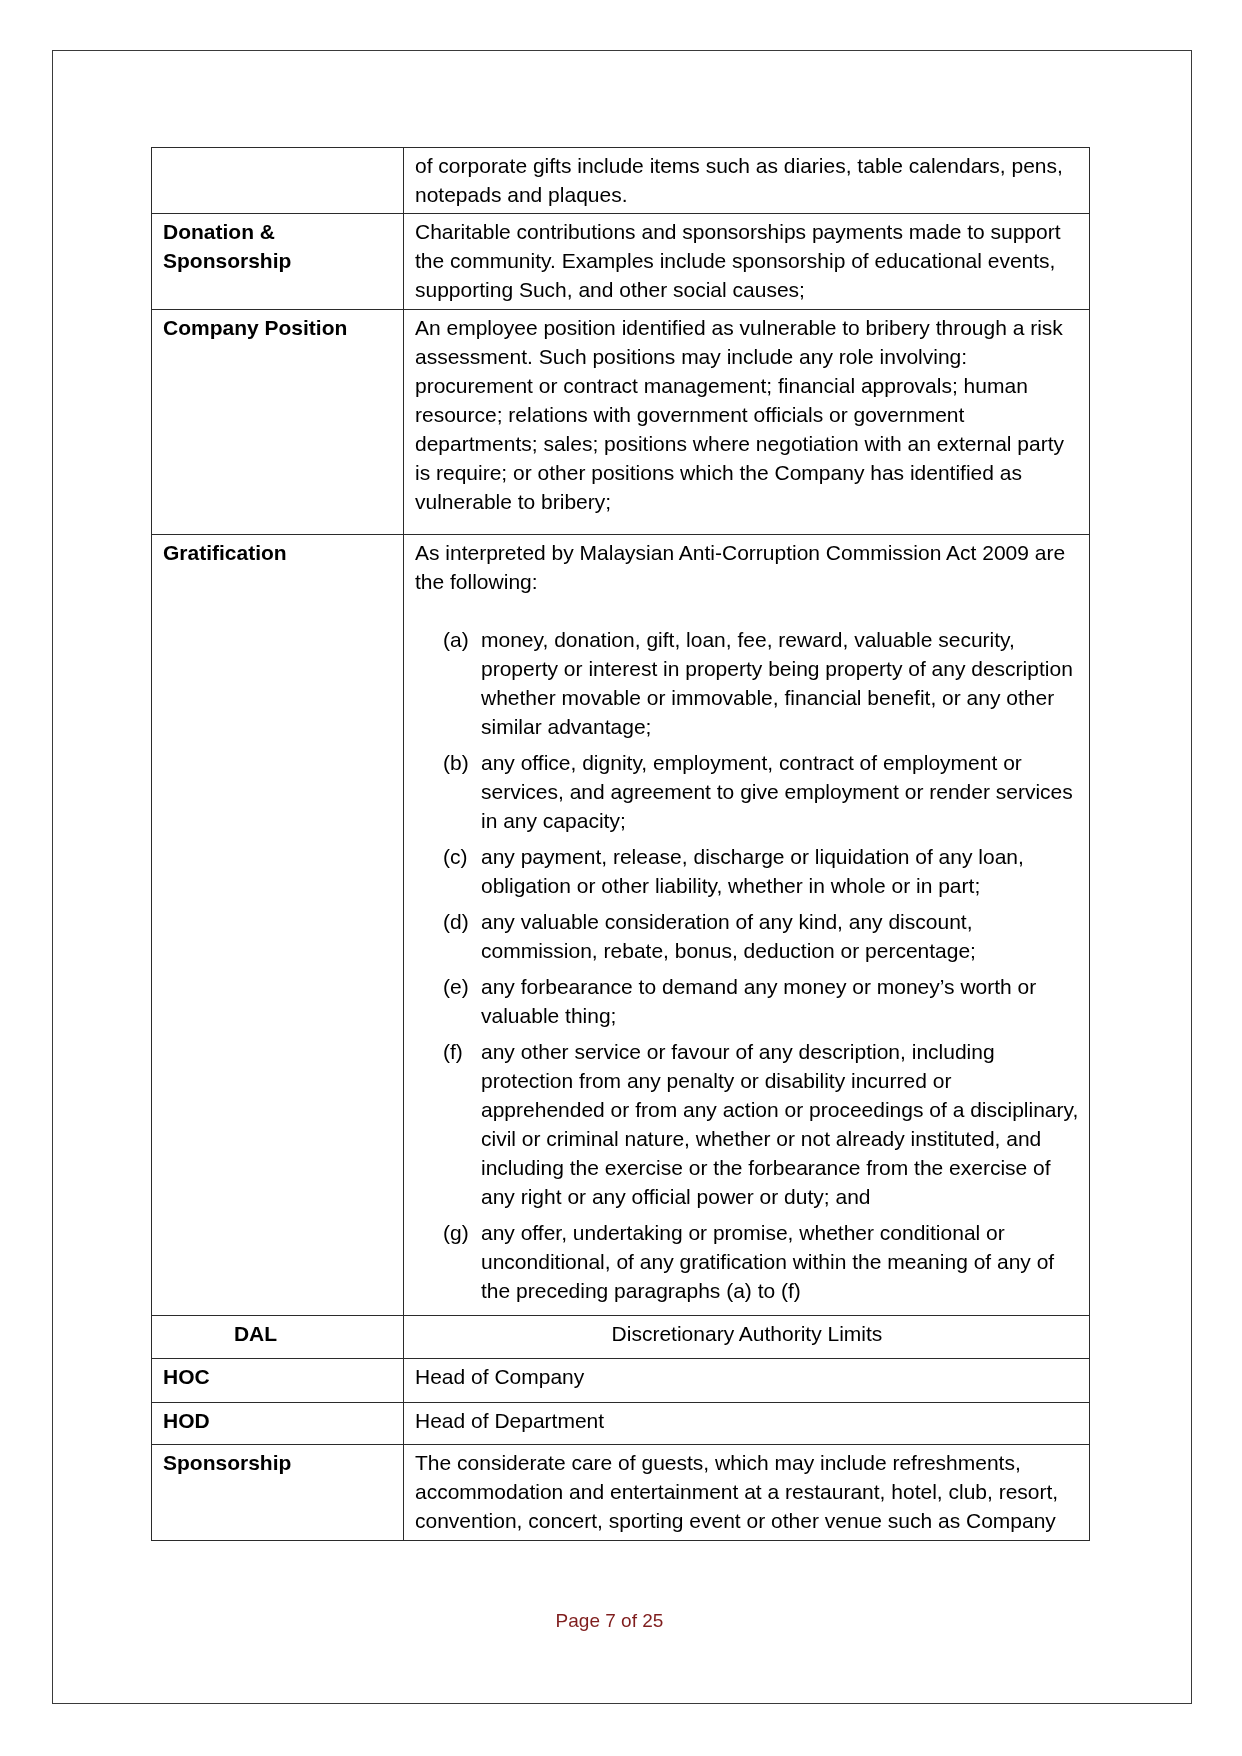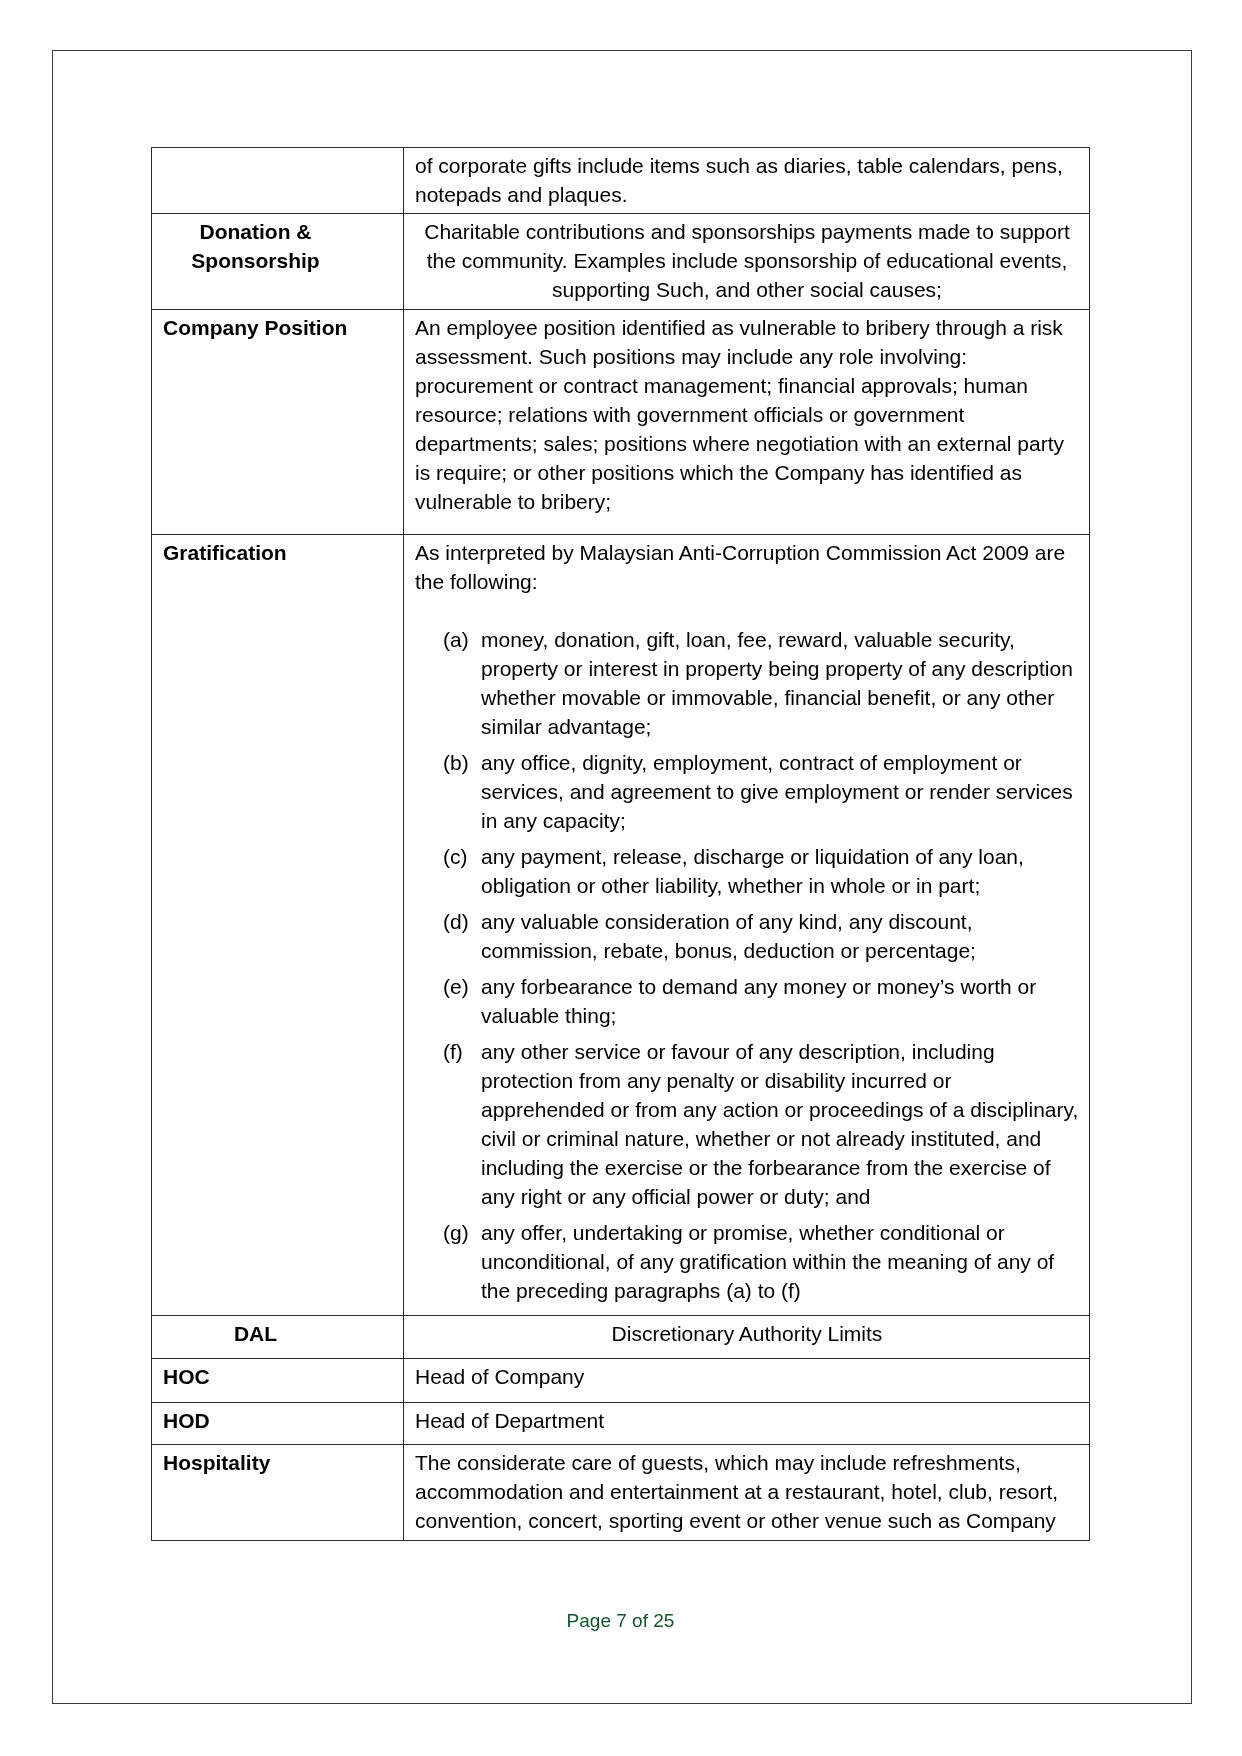--- a/index.html
+++ b/index.html
@@ -40,21 +40,21 @@
     line-height: 29px;
     word-wrap: break-word;
   }
   .definitions-table td.term-cell {
     width: 252px;
     font-weight: bold;
     padding-right: 55px;
     box-sizing: border-box;
   }
   tr.r1 { height: 66px; }
-  tr.r2 { height: 96px; text-align: center; }
+  tr.r2 { height: 96px; }
   tr.r3 { height: 225px; }
   tr.r4 { height: 641px; }
   tr.r5 { height: 43px; text-align: center; }
   tr.r6 { height: 44px; }
   tr.r7 { height: 42px; margin-top: 15px; }
   tr.r8 { height: 96px; }
   .def-list {
     margin-top: 29px;
     padding-left: 28px;
   }
@@ -64,26 +64,26 @@
   }
   .li-marker {
     flex: 0 0 38px;
     width: 38px;
   }
   .li-text {
     flex: 1;
   }
   .page-footer {
     position: absolute;
-    left: 151px;
+    left: 140px;
     top: 1610px;
     width: 939px;
     text-align: center;
     font-size: 19px;
-    color: #14532d;
+    color: #7f1d1d;
   }
 </style>
 </head>
 <body>
 
 <div class="page-frame"></div>
 
 <table class="definitions-table">
   <tbody>
     <tr class="r1">
@@ -140,19 +140,19 @@
     </tr>
     <tr class="r6">
       <td class="term-cell">HOC</td>
       <td>Head of Company</td>
     </tr>
     <tr class="r7">
       <td class="term-cell">HOD</td>
       <td>Head of Department</td>
     </tr>
     <tr class="r8">
-      <td class="term-cell">Hospitality</td>
+      <td class="term-cell">Sponsorship</td>
       <td>The considerate care of guests, which may include refreshments, accommodation and entertainment at a restaurant, hotel, club, resort, convention, concert, sporting event or other venue such as Company</td>
     </tr>
   </tbody>
 </table>
 
 <div class="page-footer">Page 7 of 25</div>
 
 </body></html>

